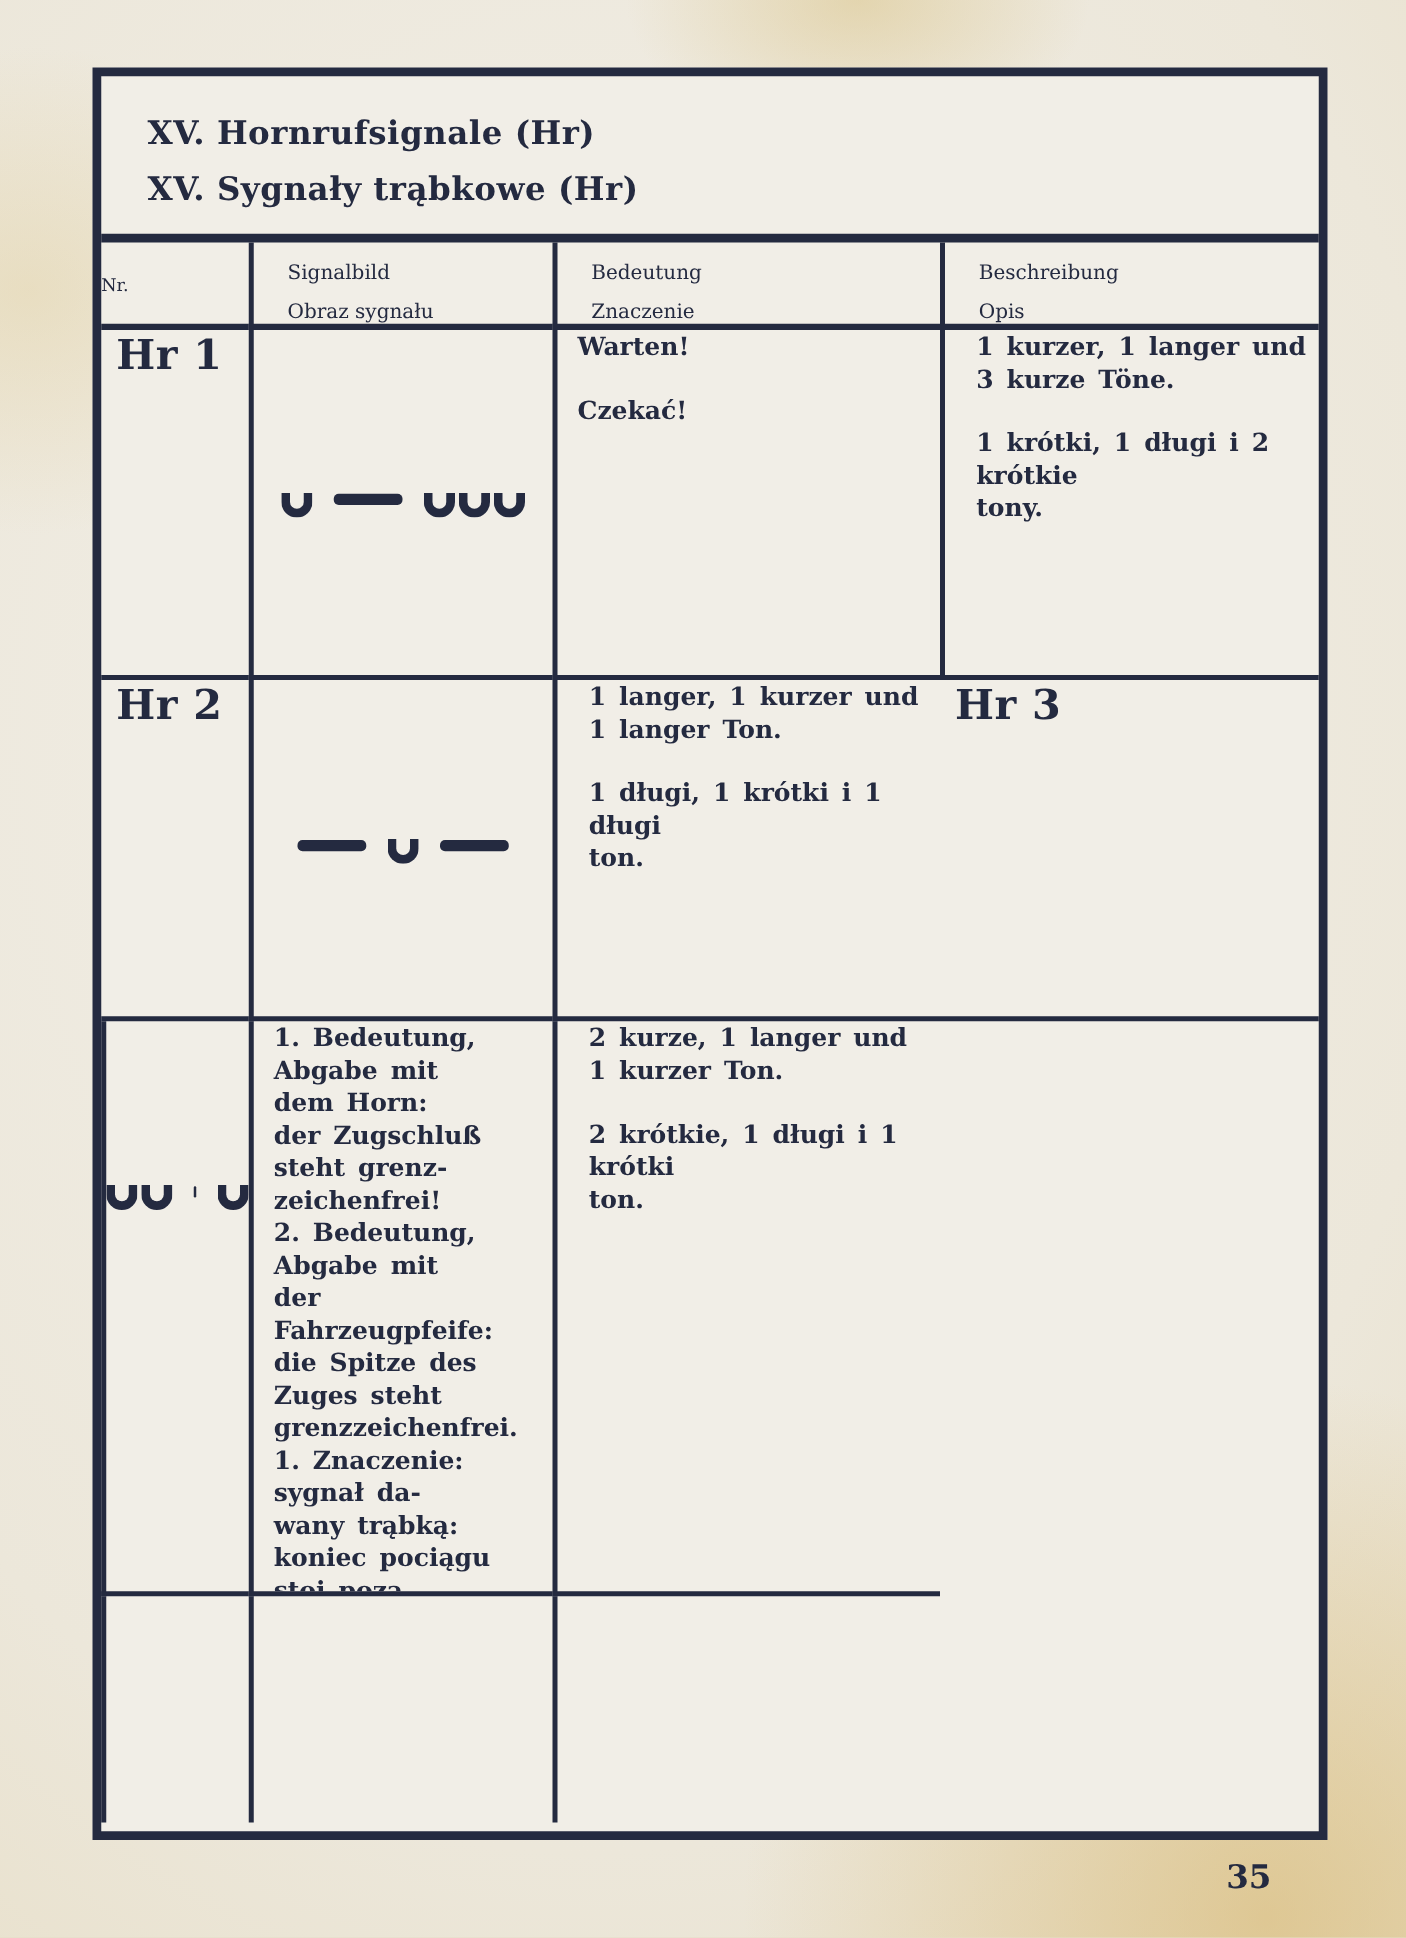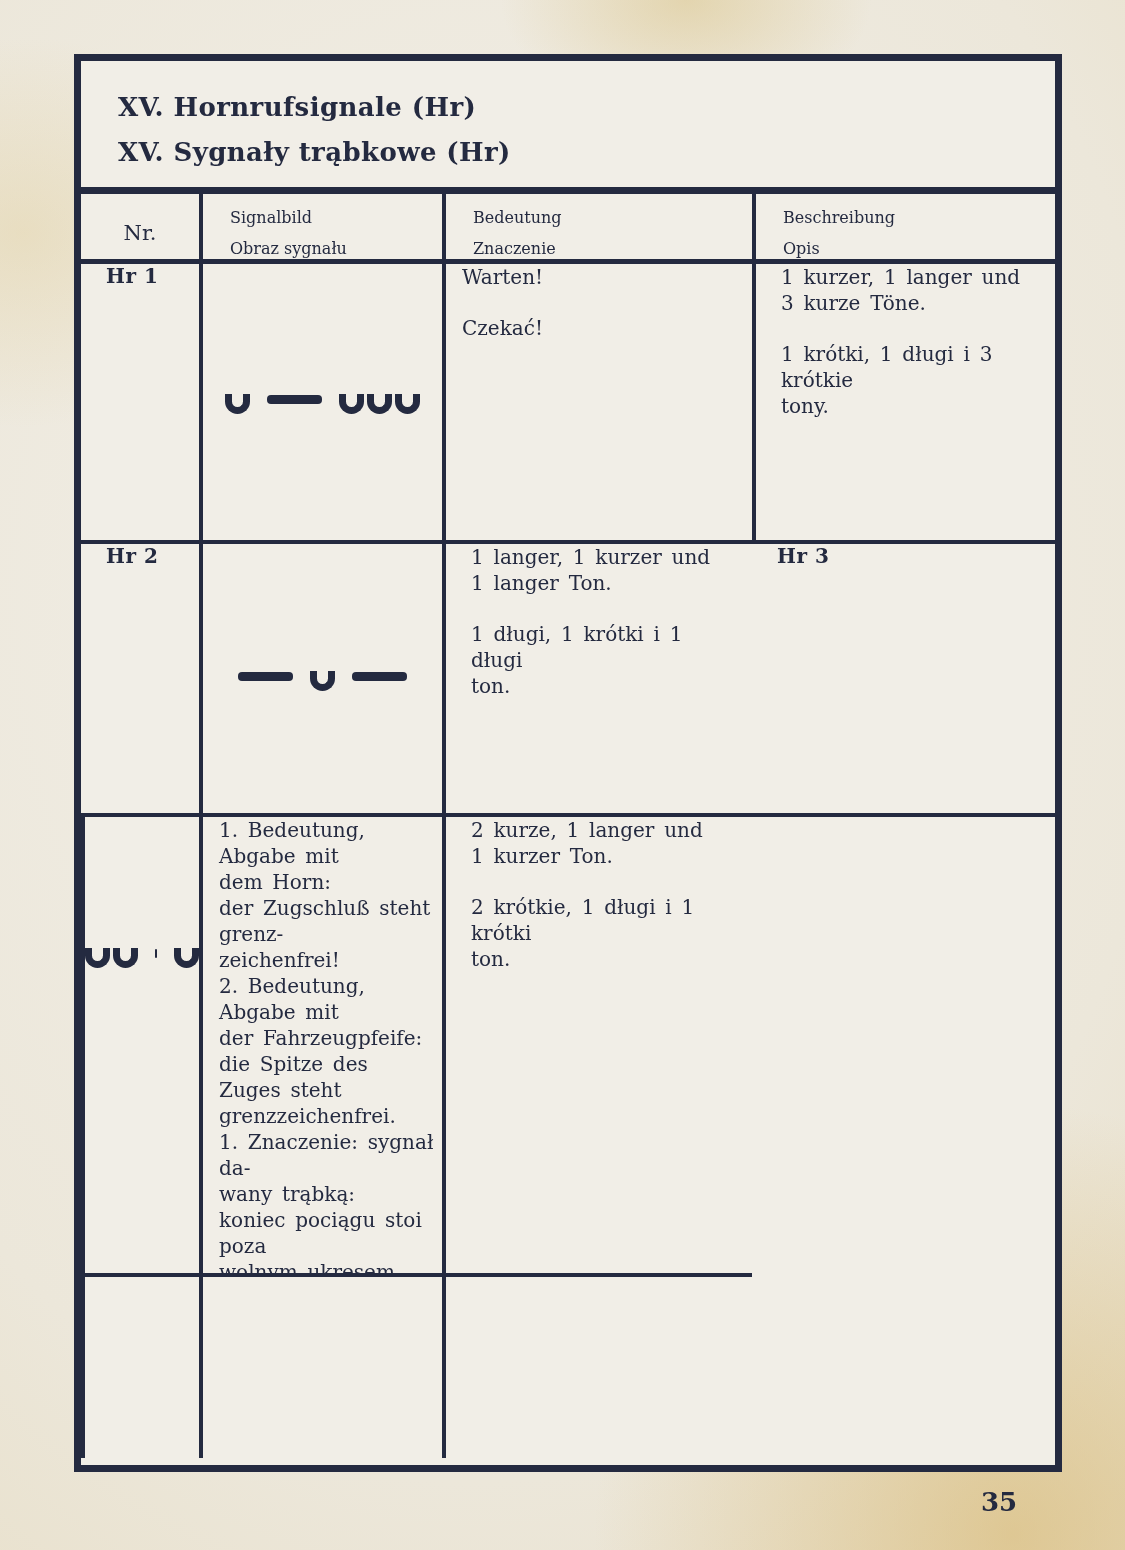--- a/index.html
+++ b/index.html
@@ -47,34 +47,33 @@
     height: 1264px;
     grid-template-columns: 118px 243px 310px 1fr;
     grid-template-rows: 70px 280px 273px 460px 1fr;
   }
   .cell { box-sizing: border-box; overflow: hidden; }
   .cl { border-left: 4px solid var(--ink); }
   .cb { border-bottom: 4px solid var(--ink); }
   .hb { border-bottom: 5px solid var(--ink); }
 
   .h-nr {
-    text-align: center;
     padding-top: 27px;
-    font-size: 21px;
+    font-size: 14px;
   }
   .h-two {
     padding: 8px 0 0 27px;
     font-size: 16px;
     line-height: 31px;
   }
 
   .nr-cell {
-    font-size: 20px;
+    font-size: 33px;
     font-weight: bold;
-    padding-left: 25px;
+    padding-left: 12px;
     letter-spacing: 0.5px;
   }
 
   .sig-cell {
     display: flex;
     justify-content: center;
     align-items: flex-start;
     gap: 17px;
   }
   .r1 .sig-cell { padding-top: 130px; }
@@ -95,21 +94,21 @@
     margin-top: 1px;
     background: var(--ink);
     border-radius: 4px;
   }
 
   .meaning-cell, .desc-cell {
     font-size: 20px;
     line-height: 26px;
     word-spacing: 0.17em;
   }
-  .txt { white-space: pre-line; }
+  .txt { white-space: pre-line; font-weight: bold; }
   .meaning-cell { padding-left: 16px; padding-right: 8px; }
   .desc-cell { padding-left: 25px; padding-right: 9px; }
   .gap-lg { margin-bottom: 25px; }
   .gap-sm { margin-bottom: 0; }
 
   .page-number {
     position: absolute;
     left: 981px; top: 1487px;
     font-size: 26px;
     font-weight: bold;
@@ -157,21 +156,21 @@
             </span>
           </div>
       </div>
       <div class="cell cl cb meaning-cell r1">
         <div class="txt gap-lg">Warten!</div>
         <div class="txt">Czekać!</div>
       </div>
       <div class="cell cl cb desc-cell r1">
         <div class="txt gap-lg">1 kurzer, 1 langer und
 3 kurze Töne.</div>
-        <div class="txt">1 krótki, 1 długi i 3 krótkie
+        <div class="txt">1 krótki, 1 długi i 2 krótkie
 tony.</div>
       </div>
 
       <div class="cell cb nr-cell r2"><span>Hr 2</span></div>
       <div class="cell cl cb r2">
         <div class="sig-cell">
             <span class="sig-dash"></span>
             <span class="sig-group">
               <span class="sig-u"></span>
             </span>

